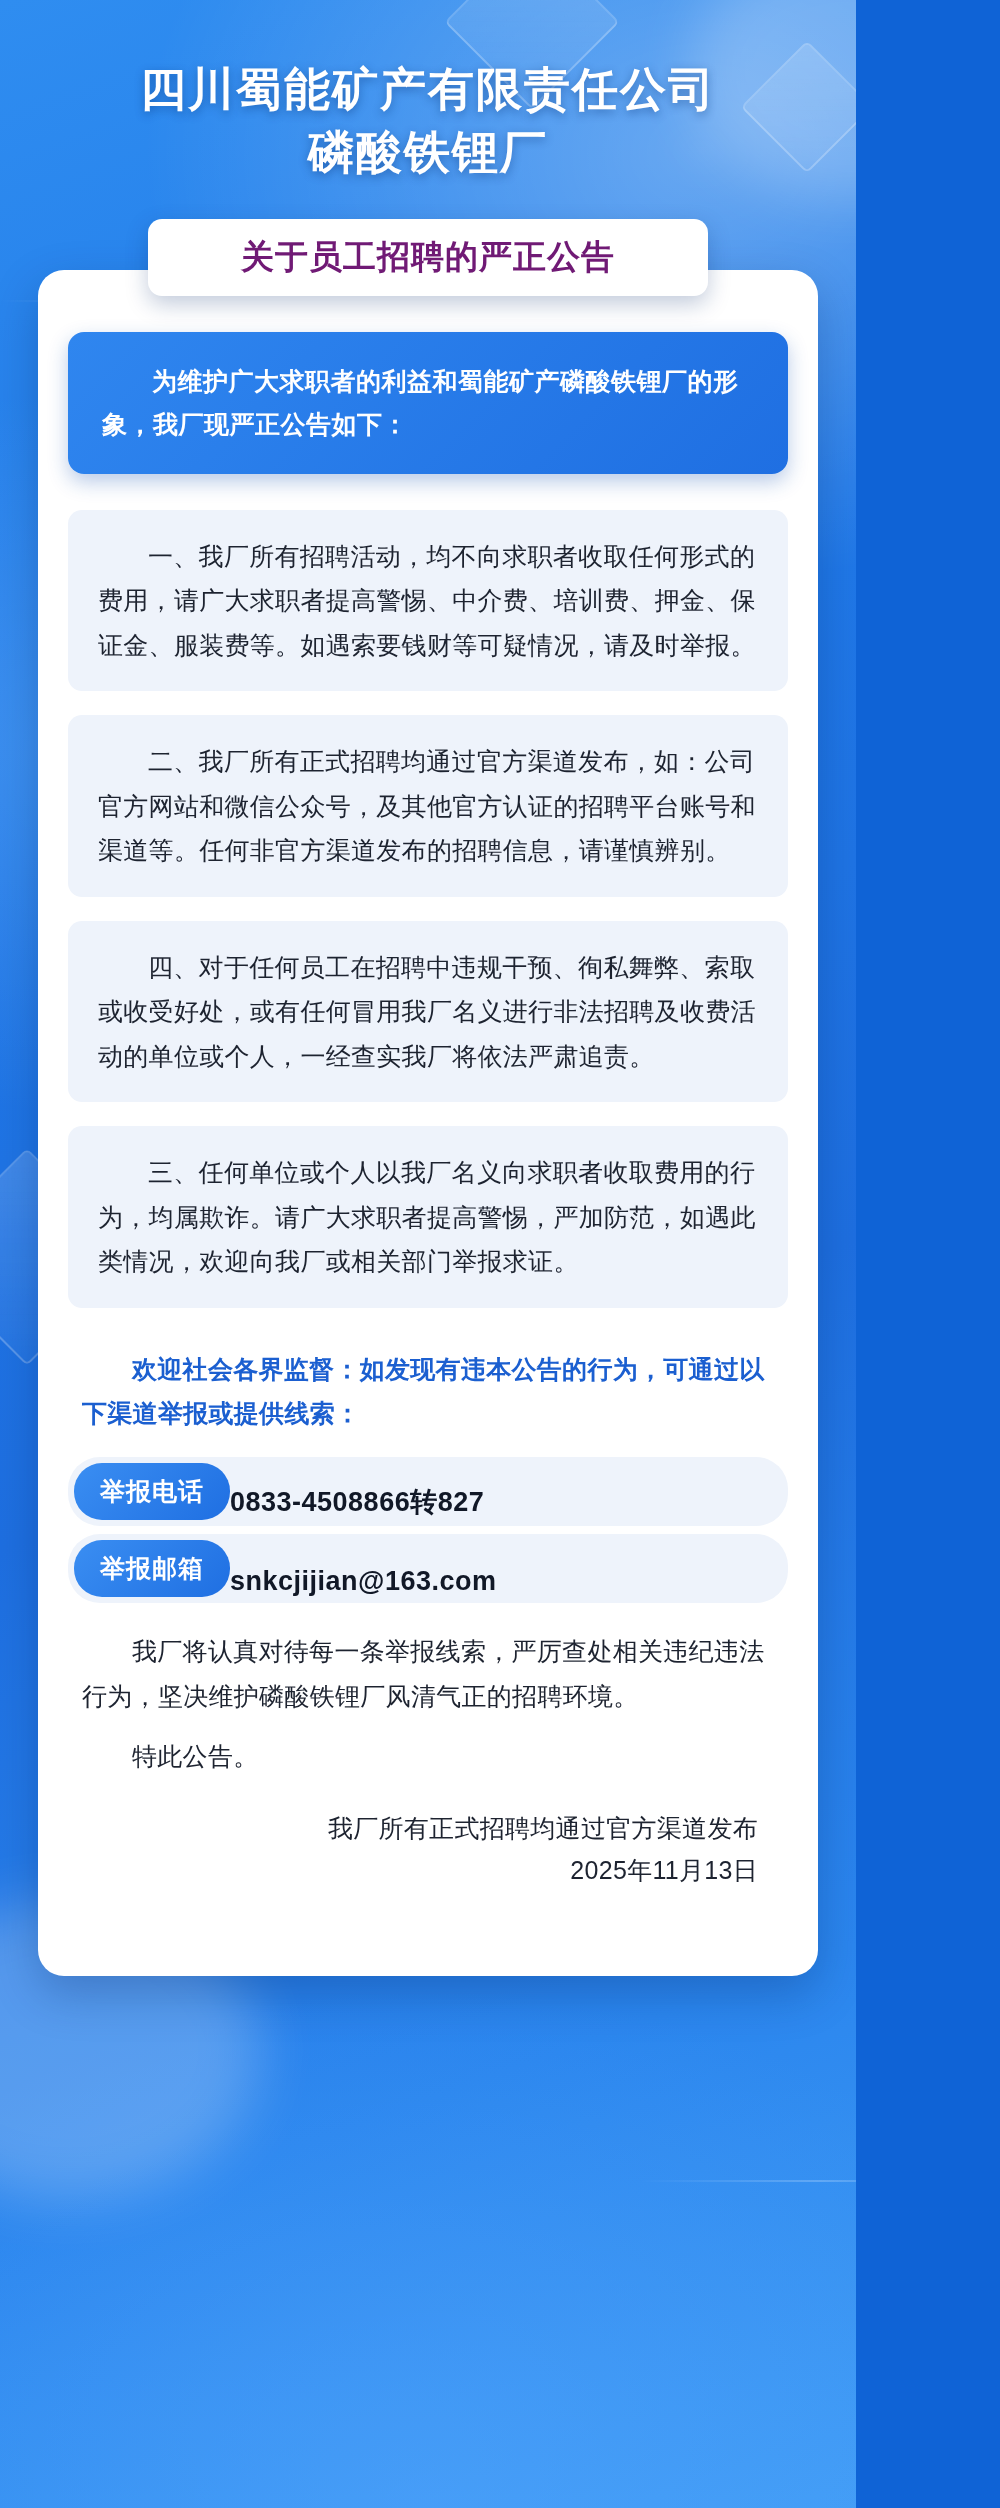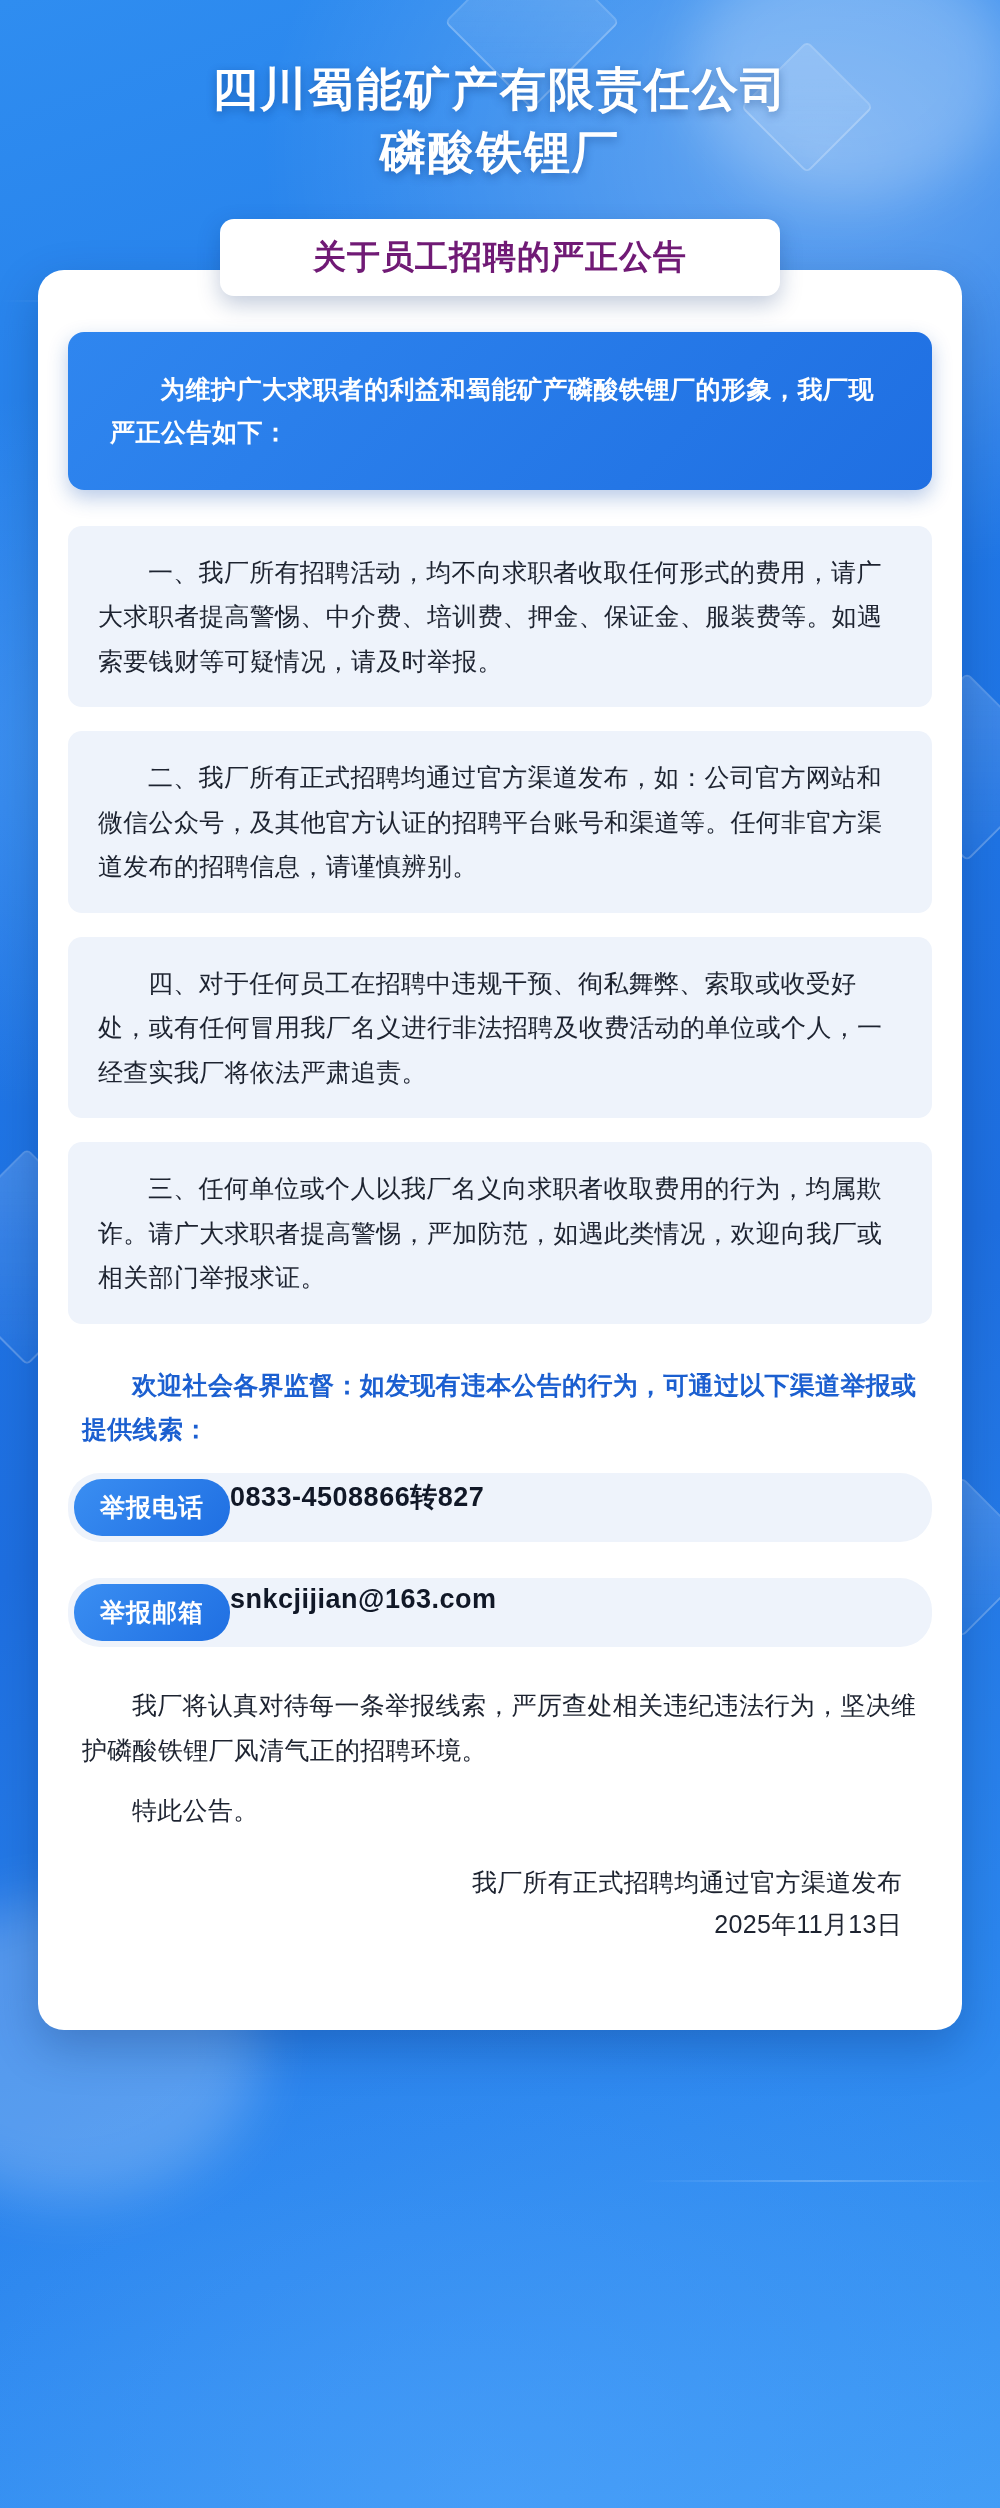--- a/index.html
+++ b/index.html
@@ -9,21 +9,21 @@
   }
   body {
     width: 1000px;
     height: 2508px;
     font-family: "Liberation Sans", "DejaVu Sans", sans-serif;
     overflow: hidden;
   }
 
   .poster {
     position: relative;
-    width: 1000px;
+    width: 856px;
     height: 2508px;
     background:
       radial-gradient(ellipse 900px 700px at 82% 6%, rgba(255,255,255,0.30), rgba(255,255,255,0) 62%),
       radial-gradient(ellipse 800px 600px at 10% 30%, rgba(120,190,255,0.35), rgba(120,190,255,0) 60%),
       radial-gradient(ellipse 1100px 800px at 50% 100%, rgba(90,170,255,0.40), rgba(90,170,255,0) 65%),
       linear-gradient(160deg, #2f8df0 0%, #2079e8 28%, #1e6fe0 55%, #2b86ee 80%, #3f9bf5 100%);
     overflow: hidden;
   }
 
   
@@ -106,21 +106,21 @@
 
   
   .lead {
     margin: 0 30px 0 30px;
     background: linear-gradient(135deg, #2f86ef 0%, #1f6fe2 100%);
     border-radius: 16px;
     padding: 28px 34px;
     box-shadow: 0 8px 20px rgba(23,84,180,0.30);
   }
   .lead p {
-    margin: 8px;
+    margin: 0;
     color: #ffffff;
     font-size: 25px;
     font-weight: bold;
     line-height: 1.72;
     text-indent: 2em;
     letter-spacing: 0.5px;
   }
 
   .clauses {
     margin: 36px 30px 0 30px;
@@ -148,24 +148,24 @@
     line-height: 1.75;
     text-indent: 2em;
     letter-spacing: 0.3px;
   }
 
   .contacts {
     margin: 22px 30px 0 30px;
   }
   .contact-row {
     display: flex;
-    align-items: flex-start;
+    align-items: flex-end;
     background: #eef3fb;
     border-radius: 32px;
-    margin-bottom: 36px;
+    margin-bottom: 8px;
     padding: 6px 6px;
   }
   .contact-tag {
     flex: 0 0 auto;
     background: linear-gradient(135deg, #3a8ef2 0%, #1f6fe2 100%);
     color: #ffffff;
     font-size: 25px;
     font-weight: bold;
     border-radius: 28px;
     padding: 12px 26px;

